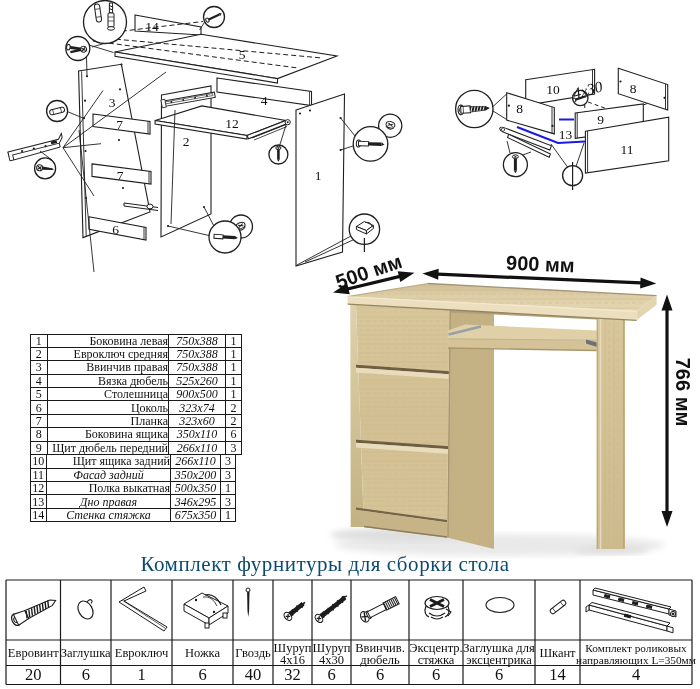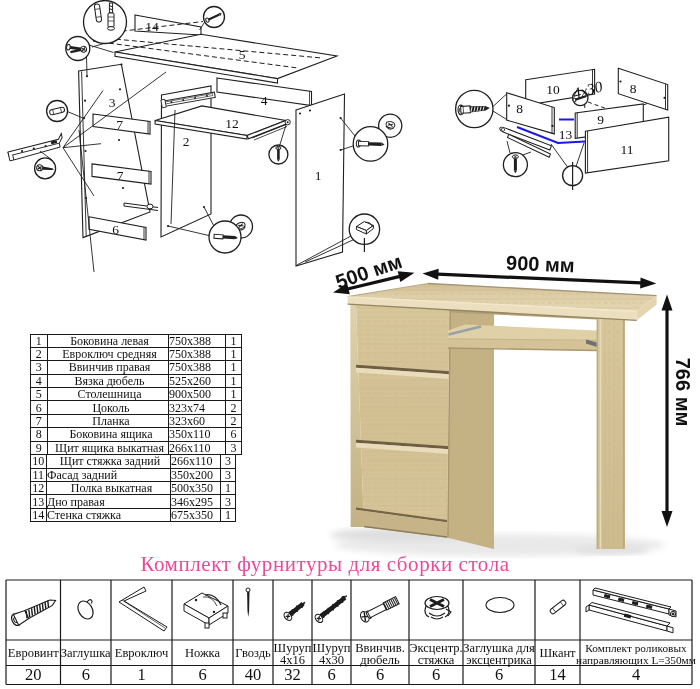--- a/index.html
+++ b/index.html
@@ -1,22 +1,22 @@
 <!DOCTYPE html>
 <html><head><meta charset="utf-8">
 <style>
 html,body{margin:0;padding:0;width:700px;height:689px;background:#fff;overflow:hidden;}
 .abs{position:absolute;}
 table{border-collapse:collapse;table-layout:fixed;}
 td{border:1px solid #1a1a1a;padding:0;font-family:"Liberation Serif",serif;color:#111;
    white-space:nowrap;overflow:hidden;}
 .t1 td{font-size:12px;line-height:12px;}
 .num{text-align:center;}
-.nm{text-align:center;padding-left:3px;}
-.ctr{text-align:left;}
+.nm{text-align:right;padding-left:3px;}
+.ctr{text-align:center;font-style:italic;}
 </style></head><body>
 
 <table class="t1 abs" style="left:29.5px;top:333.5px;">
     <colgroup>
       <col style="width:17.5px">
       <col style="width:121px">
       <col style="width:57px">
       <col style="width:16px">
     </colgroup>
     <tbody>
@@ -63,38 +63,38 @@
         <td class="num">2</td>
       </tr>
       <tr style="height:13.4px;">
         <td class="num">8</td>
         <td class="nm">&nbsp;Боковина ящика</td>
         <td class="ctr">350х110</td>
         <td class="num">6</td>
       </tr>
       <tr style="height:13.4px;">
         <td class="num">9</td>
-        <td class="nm">Щит ящика выкатная</td>
+        <td class="nm">Щит дюбель передний</td>
         <td class="ctr">266х110</td>
         <td class="num">3</td>
       </tr>
     </tbody>
   </table>
 
 <table class="t1 abs" style="left:29.5px;top:454.2px;">
     <colgroup>
       <col style="width:16.5px">
       <col style="width:124px">
       <col style="width:50px">
       <col style="width:15px">
     </colgroup>
     <tbody>
       <tr style="height:13.4px;">
         <td class="num">10</td>
-        <td class="nm">Щит стяжка задний</td>
+        <td class="nm">Щит ящика задний</td>
         <td class="ctr">266х110</td>
         <td class="num">3</td>
       </tr>
       <tr style="height:13.4px;">
         <td class="num">11</td>
         <td class="ctr">Фасад задний</td>
         <td class="ctr">350х200</td>
         <td class="num">3</td>
       </tr>
       <tr style="height:13.4px;">
@@ -111,21 +111,21 @@
       </tr>
       <tr style="height:13.4px;">
         <td class="num">14</td>
         <td class="ctr">Стенка стяжка</td>
         <td class="ctr">675х350</td>
         <td class="num">1</td>
       </tr>
     </tbody>
   </table>
 
-<div class="abs" style="left:115px;top:552px;width:420px;text-align:center;font-family:'Liberation Serif',serif;font-size:21px;letter-spacing:0.55px;color:#ec4899;">Комплект фурнитуры для сборки стола</div>
+<div class="abs" style="left:115px;top:552px;width:420px;text-align:center;font-family:'Liberation Serif',serif;font-size:21px;letter-spacing:0.55px;color:#0c4a6e;">Комплект фурнитуры для сборки стола</div>
 
 <svg class="abs" style="left:0;top:0" width="700" height="689" viewBox="0 0 700 689" font-family="Liberation Serif,serif">
     <g>
       <polygon points="78.6,71 121.4,64.3 150,212 83,237.6" fill="#fff" stroke="#1f1f1f" stroke-width="1.1"></polygon>
       <line x1="81.6" y1="71.4" x2="86.2" y2="236.3" stroke="#1f1f1f" stroke-width="0.9"></line>
       <polygon points="135,15 201,27 201,35 135,31" fill="#fff" stroke="#1f1f1f" stroke-width="1.1"></polygon>
       <polygon points="115,52 201,34.3 337,56 277.5,78.6" fill="#fff" stroke="#1f1f1f" stroke-width="1.1"></polygon>
       <polygon points="115,52 277.5,78.6 277.5,83 115,56.3" fill="#fff" stroke="#1f1f1f" stroke-width="1.1"></polygon>
       <polygon points="161.5,95 211,86 211,214 161,237" fill="#fff" stroke="#1f1f1f" stroke-width="1.1"></polygon>
       <g transform="translate(164,106) rotate(-10)">

